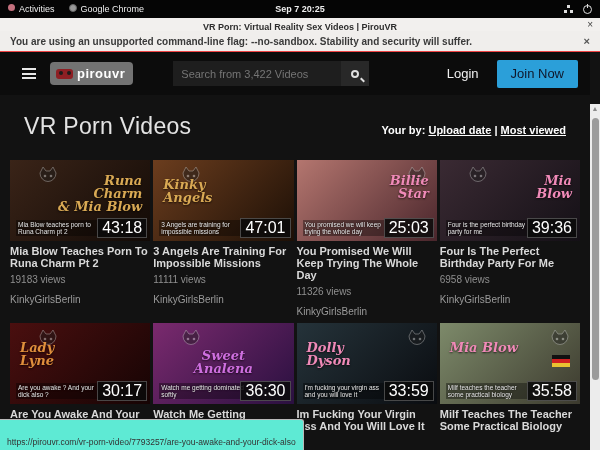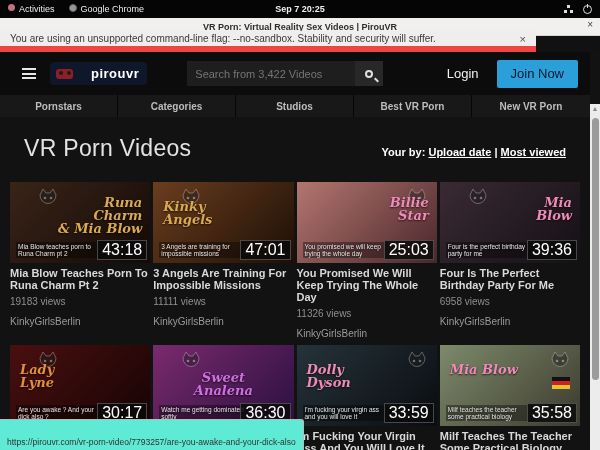--- a/index.html
+++ b/index.html
@@ -22,33 +22,33 @@
   .power-icon:before { content:""; position:absolute; left:2.5px; top:-3px; width:1.5px; height:5px; background:#050505; }
   .power-icon:after { content:""; position:absolute; left:2.6px; top:-2px; width:1.3px; height:4px; background:#ddd; }
 
   
   .titlebar { position:absolute; left:0; top:18px; width:600px; height:18px; background:#f2f0ee;
               display:flex; align-items:center; justify-content:center; font-size:9px; font-weight:bold; color:#2d2d2d;
               border-bottom:1px solid #d9d6d2; }
   .titlebar .close { position:absolute; right:7px; top:1px; font-size:10px; font-weight:normal; color:#444; }
 
   
-  .infobar { position:absolute; left:0; top:31px; width:536px; height:21px; background:#f0eeec;
-             border-bottom:6px solid #ef4444; display:flex; align-items:center; font-size:10px; color:#3a3a3a;
-             padding:0 10px; }
+  .infobar { position:absolute; left:0; top:31px; width:600px; height:21px; background:#f0eeec;
+             border-bottom:1px solid #ef4444; display:flex; align-items:center; font-size:10px; color:#3a3a3a;
+             padding:0 10px;font-weight:bold; }
   .infobar .close { margin-left:auto; color:#555; font-size:11px; }
 
   
   .viewport { position:absolute; left:0; top:52px; width:600px; height:398px; background:#121212; overflow:hidden; }
 
   
   .site-header { position:relative; width:590px; height:43px; background:#0c0c0c; display:flex; align-items:center; }
   .hamburger { width:14px; margin-left:22px; display:flex; flex-direction:column; gap:2.5px; }
   .hamburger span { display:block; height:2px; background:#e8e8e8; }
-  .logo-box { margin-left:14px; background:#0f172a; border-radius:4px; padding:4px 8px 4px 6px; display:flex; align-items:center; gap:18px; }
+  .logo-box { margin-left:14px; background:#737373; border-radius:4px; padding:4px 8px 4px 6px; display:flex; align-items:center; gap:4px; }
   .goggles { width:17px; height:10px; background:#8e1f24; border-radius:3px; position:relative; }
   .goggles:before, .goggles:after { content:""; position:absolute; top:2.5px; width:4px; height:4px; border-radius:50%; background:#1c1c1c; }
   .goggles:before { left:2.5px; } .goggles:after { right:2.5px; }
   .logo-text { color:#fff; font-weight:bold; font-size:13px; letter-spacing:0.5px; }
   .search-wrap { display:flex; margin-left:40px; }
   .search-input { width:168px; height:25px; background:#1e1e1e; border:none; color:#8c8c8c; font-size:11px; padding:0 8px;
                   font-family:"Liberation Sans", sans-serif; }
   .search-btn { width:28px; height:25px; background:#282828; display:flex; align-items:center; justify-content:center; }
   .mag { width:8px; height:8px; border:2px solid #e0e0e0; border-radius:50%; position:relative; }
   .mag:after { content:""; position:absolute; left:7px; top:7px; width:5px; height:2px; background:#e0e0e0; transform:rotate(45deg); }
@@ -148,27 +148,20 @@
     <div class="search-wrap">
       <input class="search-input" type="text" placeholder="Search from 3,422 Videos" style="">
       <div class="search-btn">
         <span class="mag"></span>
       </div>
     </div>
     <span class="login">Login</span>
     <button class="join" style="background: rgb(43, 159, 217);">Join Now</button>
   </div>
 
-  <div class="nav">
-    <div class="nav-item">Pornstars</div>
-    <div class="nav-item">Categories</div>
-    <div class="nav-item">Studios</div>
-    <div class="nav-item">Best VR Porn</div>
-    <div class="nav-item">New VR Porn</div>
-  </div>
 
   <div class="page-head">
     <h1 class="page-title">VR Porn Videos</h1>
     <div class="order-by">
       <span>Your by:</span>
       <a>Upload date</a><span> | </span><a>Most viewed</a>
     </div>
   </div>
 
   <div class="grid">

